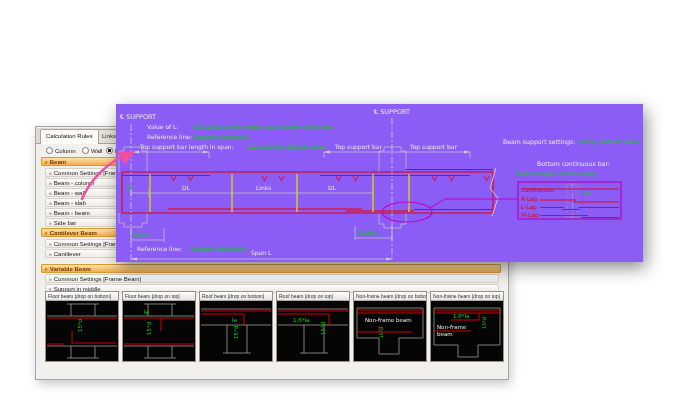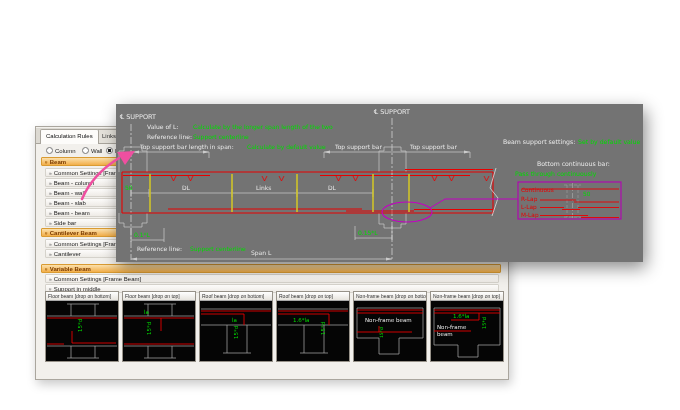--- a/index.html
+++ b/index.html
@@ -28,21 +28,21 @@
     font-size:6px;color:#222;padding-left:3px;box-sizing:border-box;}
   .item .ic{display:inline-block;color:#666;font-size:5px;margin-right:2px;}
   .item .ic.down{transform:rotate(90deg);}
   
   .ppanel{position:absolute;top:164px;width:74px;height:71px;border:1px solid #979289;background:#050505;box-sizing:border-box;}
   .pcap{height:8px;line-height:8px;font-size:5px;color:#333;background:linear-gradient(#ffffff,#e7e4de);
     border-bottom:1px solid #aaa;padding-left:2px;white-space:nowrap;overflow:hidden;}
   .ppanel svg{display:block;}
 
   
-  .winB{position:absolute;left:116px;top:104px;width:527px;height:158px;background:#737373;
+  .winB{position:absolute;left:116px;top:104px;width:527px;height:158px;background:#8b5cf6;
     box-shadow:3px 6px 16px rgba(0,0,0,.45);z-index:2;}
   svg text{font-family:"DejaVu Sans","Liberation Sans",sans-serif;}
   .w-txt{fill:#e8e8e8;} .g-txt{fill:#00dd00;} .r-txt{fill:#e80000;}
 
   
   .arrow-overlay{position:absolute;left:55px;top:140px;z-index:5;pointer-events:none;}
 </style>
 </head>
 <body>
 

